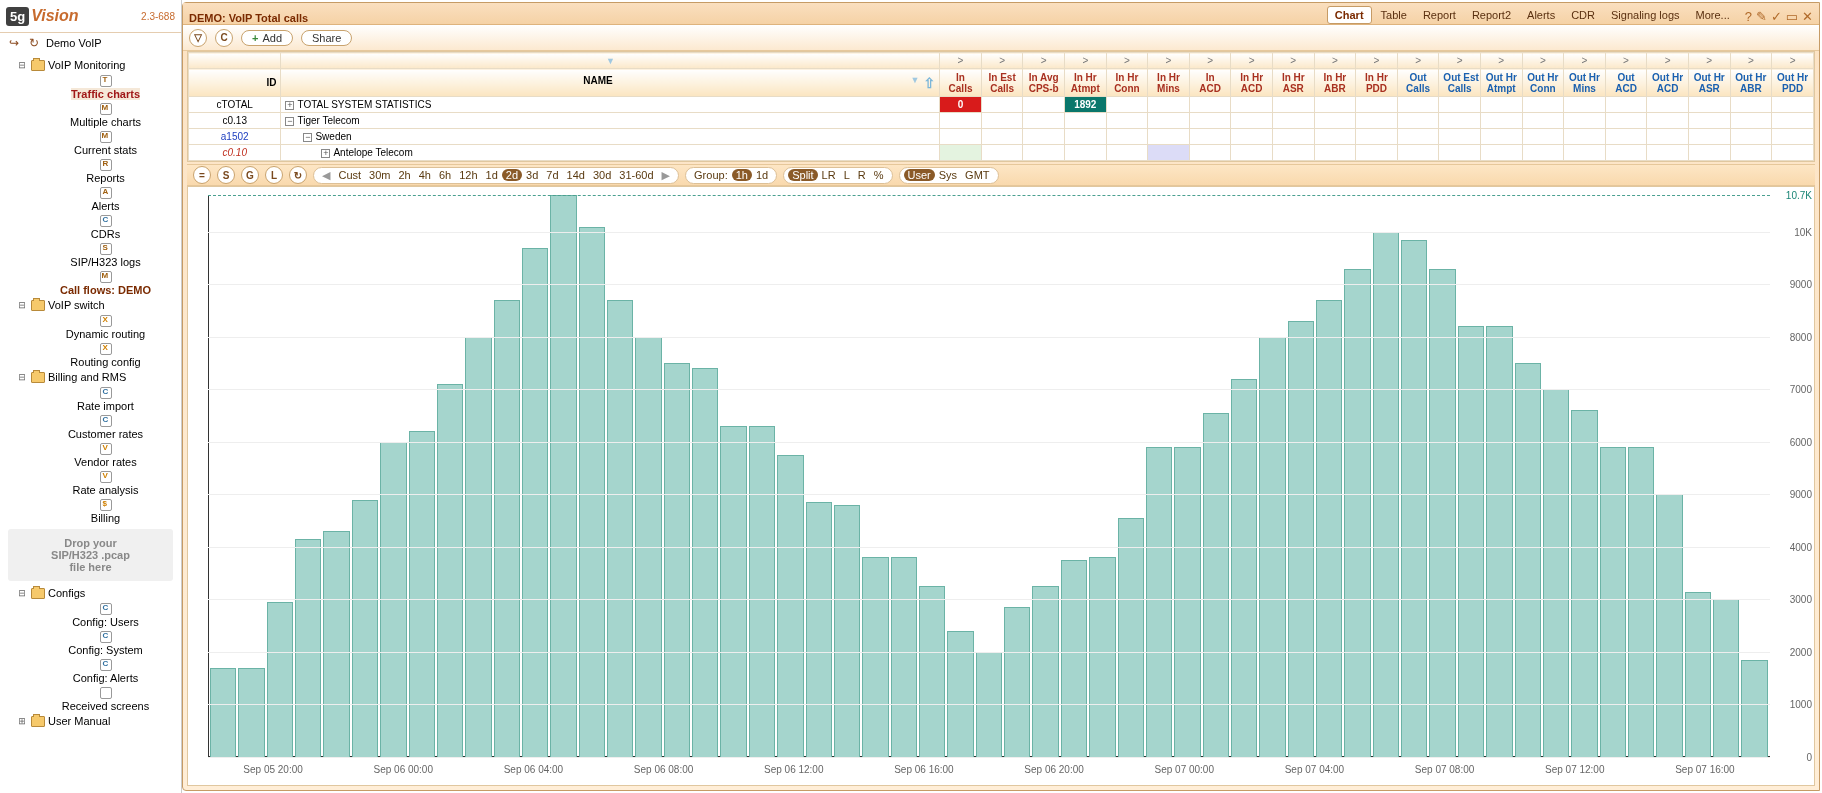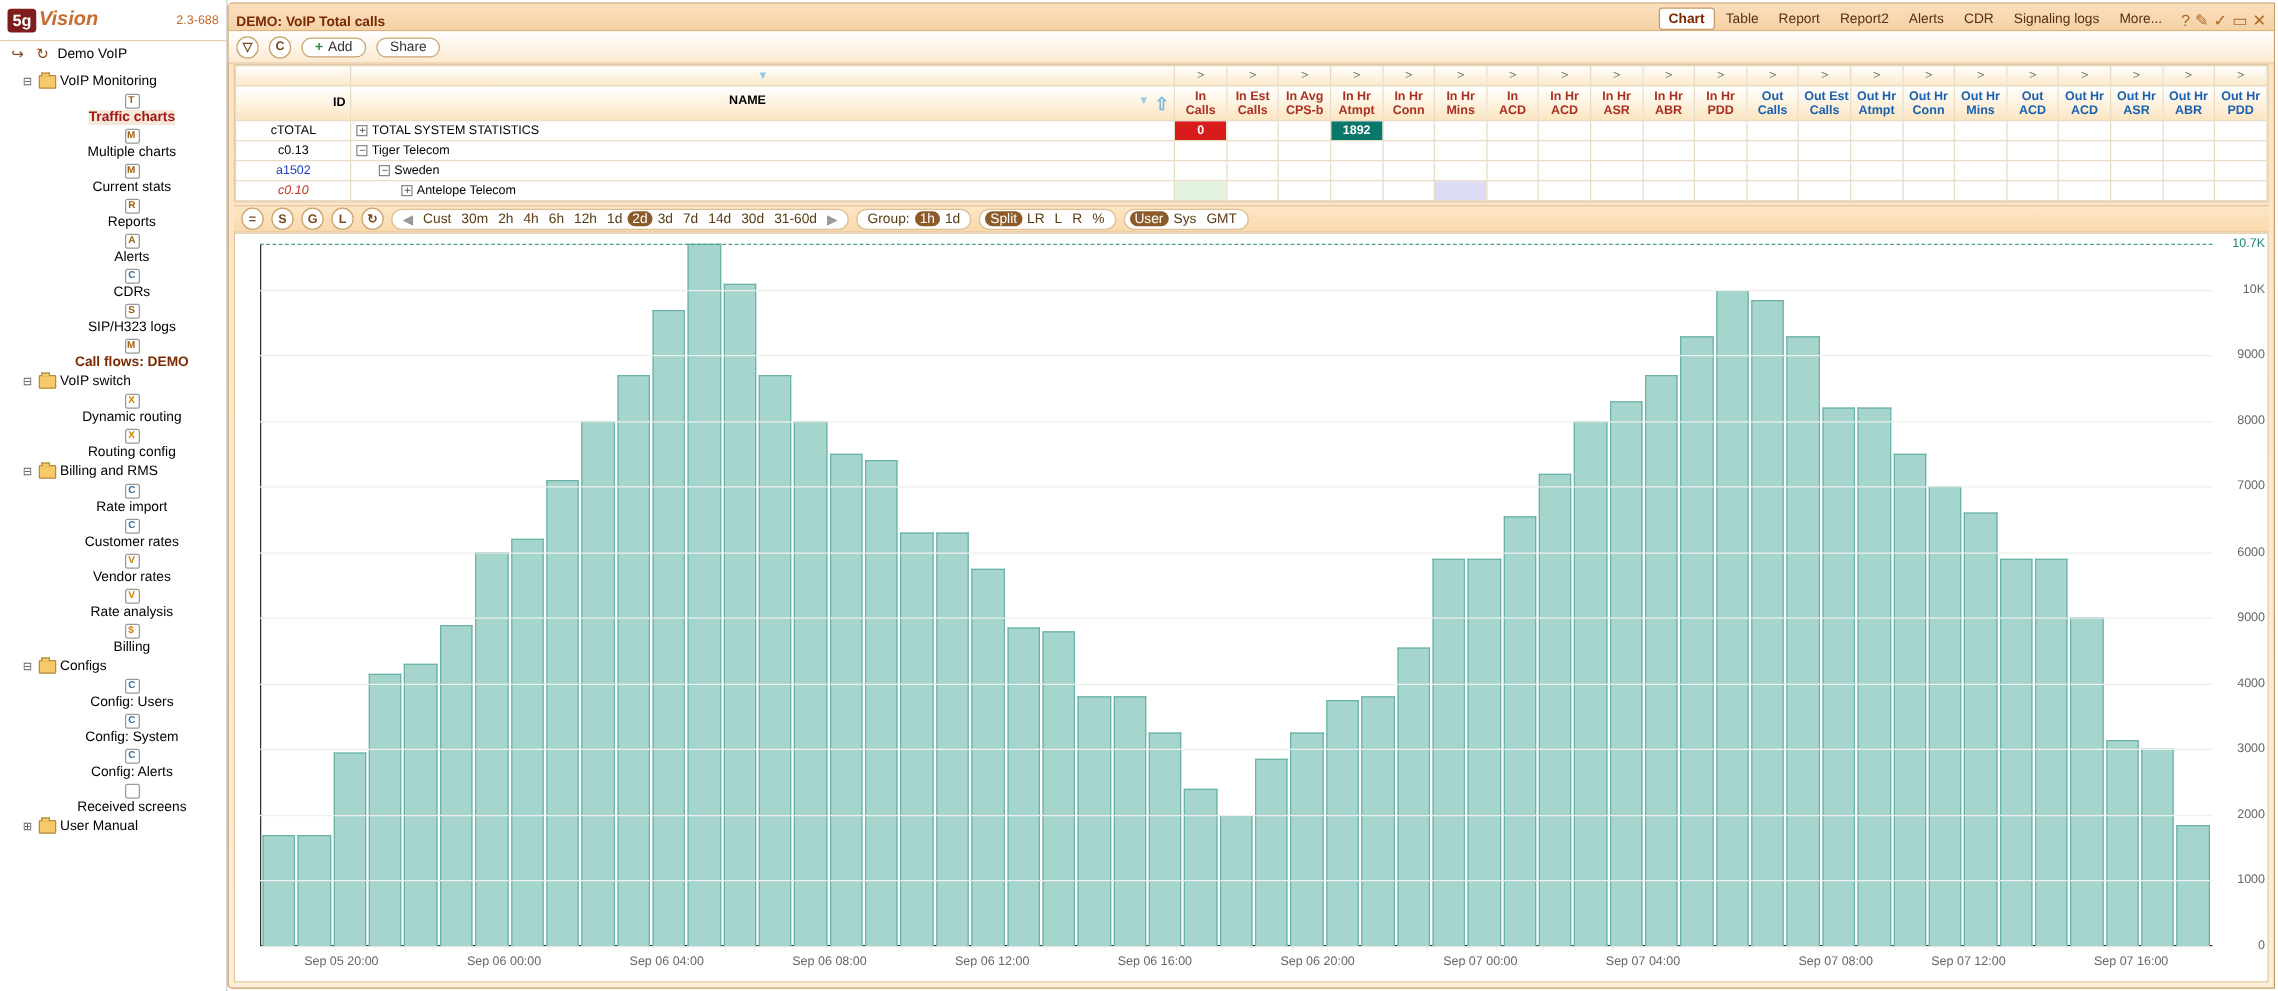--- a/index.html
+++ b/index.html
@@ -1,20 +1,20 @@
 <!DOCTYPE html>
 <html><head>
 <meta charset="utf-8">
 <style>
 * { margin:0; padding:0; box-sizing:border-box; font-family:Tahoma,Arial,sans-serif; font-size:11px; }
 body { background:#fff; overflow:hidden; }
 .app { display:flex; height:793px; width:1822px; }
 .sidebar { width:182px; background:#fff; border-right:1px solid #ccc; display:flex; flex-direction:column; }
 .logo-bar { height:32px; display:flex; align-items:center; padding:4px 6px; }
-.logo-box { background:#7f1d1d; color:#fff; font-weight:bold; padding:2px 4px; border-radius:3px; font-size:13px; margin-right:2px; }
+.logo-box { background:#404040; color:#fff; font-weight:bold; padding:2px 4px; border-radius:3px; font-size:13px; margin-right:2px; }
 .logo-text { color:#c76b2e; font-style:italic; font-size:16px; font-weight:bold; }
 .version { color:#c76b2e; font-size:10px; margin-left:auto; }
 .user-bar { display:flex; align-items:center; padding:2px 6px; gap:4px; border-top:1px solid #e5cdb0; }
 .icon-btn { width:16px; height:16px; display:inline-flex; align-items:center; justify-content:center; cursor:pointer; color:#8a4a1f; font-size:12px; }
 .tree { padding:4px 2px; overflow:auto; flex:1; }
 .tree-node { display:flex; align-items:center; padding:1px 0; cursor:pointer; white-space:nowrap; }
 .tree-node .toggle { width:12px; text-align:center; color:#666; font-size:9px; }
 .tree-node .folder { width:16px; height:14px; margin:0 2px; display:inline-flex; align-items:center; justify-content:center; }
 .tree-node .label { color:#000; }
 .tree-node.selected .label { color:#a01818; font-weight:bold; background:#f5e8d8; }
@@ -211,20 +211,21 @@
             <span class="page-ico v"></span>
           </span>
           <span class="label">Rate analysis</span>
         </div>
         <div class="tree-node indent2">
           <span class="folder">
             <span class="page-ico b"></span>
           </span>
           <span class="label">Billing</span>
         </div>
+        <div class="drop-zone">Drop your<br>SIP/H323 .pcap<br>file here</div>
         <div class="tree-node indent1">
           <span class="toggle">⊟</span>
           <span class="folder">
             <span class="folder-ico open"></span>
           </span>
           <span class="label">Configs</span>
         </div>
         <div class="tree-node indent2">
           <span class="folder">
             <span class="page-ico c"></span>
@@ -642,19 +643,19 @@
           <div class="y-label top" style="top: 0%;">10.7K</div>
           <div class="x-label" style="left: 4.16667%;">Sep 05 20:00</div>
           <div class="x-label" style="left: 12.5%;">Sep 06 00:00</div>
           <div class="x-label" style="left: 20.8333%;">Sep 06 04:00</div>
           <div class="x-label" style="left: 29.1667%;">Sep 06 08:00</div>
           <div class="x-label" style="left: 37.5%;">Sep 06 12:00</div>
           <div class="x-label" style="left: 45.8333%;">Sep 06 16:00</div>
           <div class="x-label" style="left: 54.1667%;">Sep 06 20:00</div>
           <div class="x-label" style="left: 62.5%;">Sep 07 00:00</div>
           <div class="x-label" style="left: 70.8333%;">Sep 07 04:00</div>
-          <div class="x-label" style="left: 79.1667%; margin-left: 24px;">Sep 07 08:00</div>
+          <div class="x-label" style="left: 79.1667%;">Sep 07 08:00</div>
           <div class="x-label" style="left: 87.5%;">Sep 07 12:00</div>
           <div class="x-label" style="left: 95.8333%;">Sep 07 16:00</div>
         </div>
     </div>
   </div>
 </div>
 
 </body></html>

